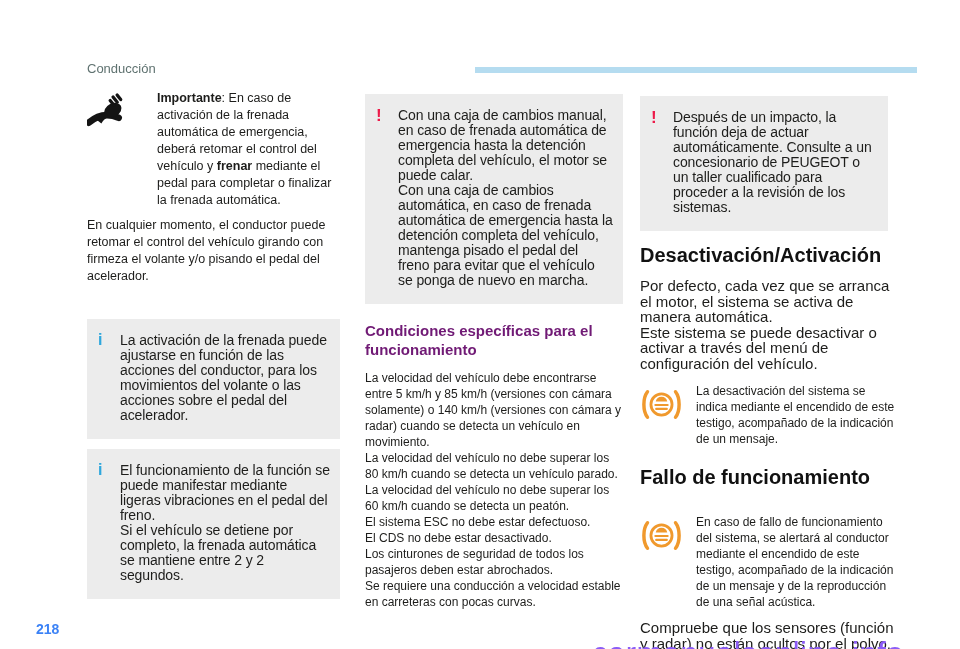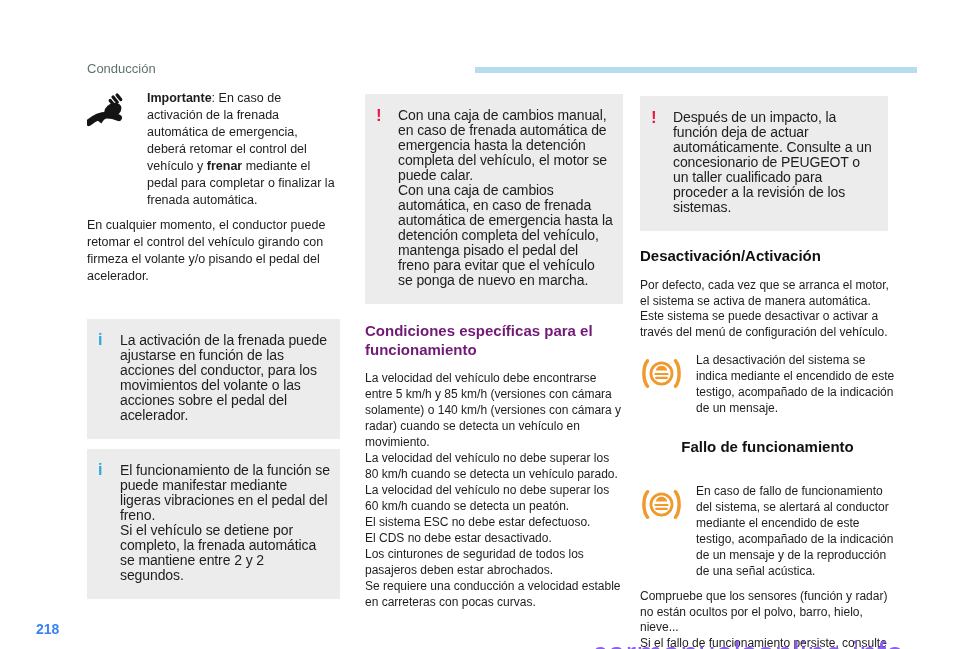--- a/index.html
+++ b/index.html
@@ -11,35 +11,35 @@
   .top-bar { position:absolute; left:475px; top:43px; width:485px; height:6px; background:#b5dcf0; }
 
   .col { position:absolute; }
   .col-left  { left:87px;  top:66px; width:253px; }
   .col-mid   { left:365px; top:70px; width:258px; }
   .col-right { left:640px; top:72px; width:255px; }
 
   p { margin:0; }
   .body-text { font-size:12.5px; line-height:17px; white-space:pre-line; }
   .body-small { font-size:12px; line-height:16px; white-space:pre-line; }
-  .body-xsmall { font-size:12px; line-height:15.5px; white-space:pre-line; }
+  .body-xsmall { font-size:15px; line-height:15.5px; white-space:pre-line; }
 
-  .important-row { display:flex; gap:14px; }
+  .important-row { display:flex; gap:24px; }
   .important-row .pic { flex:0 0 46px; }
   .important-text { font-size:12.5px; line-height:17px; }
   .bold { font-weight:bold; }
 
   .graybox { background:#ececec; display:flex; gap:9px; padding:14px 10px 16px 11px; box-sizing:border-box; }
   .graybox .mark { flex:0 0 13px; font-weight:bold; font-family:"Liberation Sans",sans-serif; }
   .mark-info { color:#2ea7dd; font-size:16px; line-height:14px; }
   .mark-warn { color:#ed1a49; font-size:17px; line-height:15px; }
   .boxtext { font-size:14px; line-height:15px; white-space:pre-line; letter-spacing:-0.1px; }
 
   .mid-heading { font-size:15px; line-height:19px; font-weight:bold; margin:17px 0 11px 0; color:#701a75; }
-  .right-heading { font-size:15px; line-height:21px; font-weight:bold; color:#111; }
+  .right-heading { font-size:20px; line-height:21px; font-weight:bold; color:#111; }
 
   .lamp-row { display:flex; gap:13px; }
   .lamp-row .lamp { flex:0 0 43px; padding-top:5px; }
 
   .page-number { position:absolute; left:36px; top:597px; font-size:14px; font-weight:bold; color:#3b82f6; }
   .watermark { position:absolute; right:13px; top:612px; font-size:31px; color:#8b5cf6; letter-spacing:0.5px; } .mt8 { margin-top:8px; } .mt10 { margin-top:10px; }
   .mt12 { margin-top:12px; } .mt14 { margin-top:14px; }
   .mt20 { margin-top:20px; } .mt34 { margin-top:34px; }
   .box-right { width:248px; }
 </style>
@@ -125,21 +125,21 @@
             <circle cx="26" cy="20" r="12.8" stroke-width="3.4"></circle>
             <path d="M19 16.5 q1.2 -6 7 -6 q5.8 0 7 6 z" fill="#f0992d" stroke="none"></path>
             <line x1="18.6" y1="20.6" x2="33.4" y2="20.6" stroke-width="2.7"></line>
             <line x1="19.6" y1="25.4" x2="32.4" y2="25.4" stroke-width="2.7"></line>
           </g>
         </svg>
       </span>
       <p class="body-small">La desactivación del sistema se indica mediante el encendido de este testigo, acompañado de la indicación de un mensaje.</p>
     </div>
 
-    <h1 class="right-heading mt20" style="margin-bottom:26px;text-align:center;">Fallo de funcionamiento</h1>
+    <h1 class="right-heading mt20" style="margin-bottom:26px;">Fallo de funcionamiento</h1>
 
     <div class="lamp-row">
       <span class="lamp">
         <svg viewBox="0 0 52 40" width="43" height="33">
           <g stroke="#f0992d" fill="none" stroke-linecap="round">
             <path d="M9 4.5 C3.2 12 3.2 28 9 35.5" stroke-width="4.2"></path>
             <path d="M43 4.5 C48.8 12 48.8 28 43 35.5" stroke-width="4.2"></path>
             <circle cx="26" cy="20" r="12.8" stroke-width="3.4"></circle>
             <path d="M19 16.5 q1.2 -6 7 -6 q5.8 0 7 6 z" fill="#f0992d" stroke="none"></path>
             <line x1="18.6" y1="20.6" x2="33.4" y2="20.6" stroke-width="2.7"></line>

